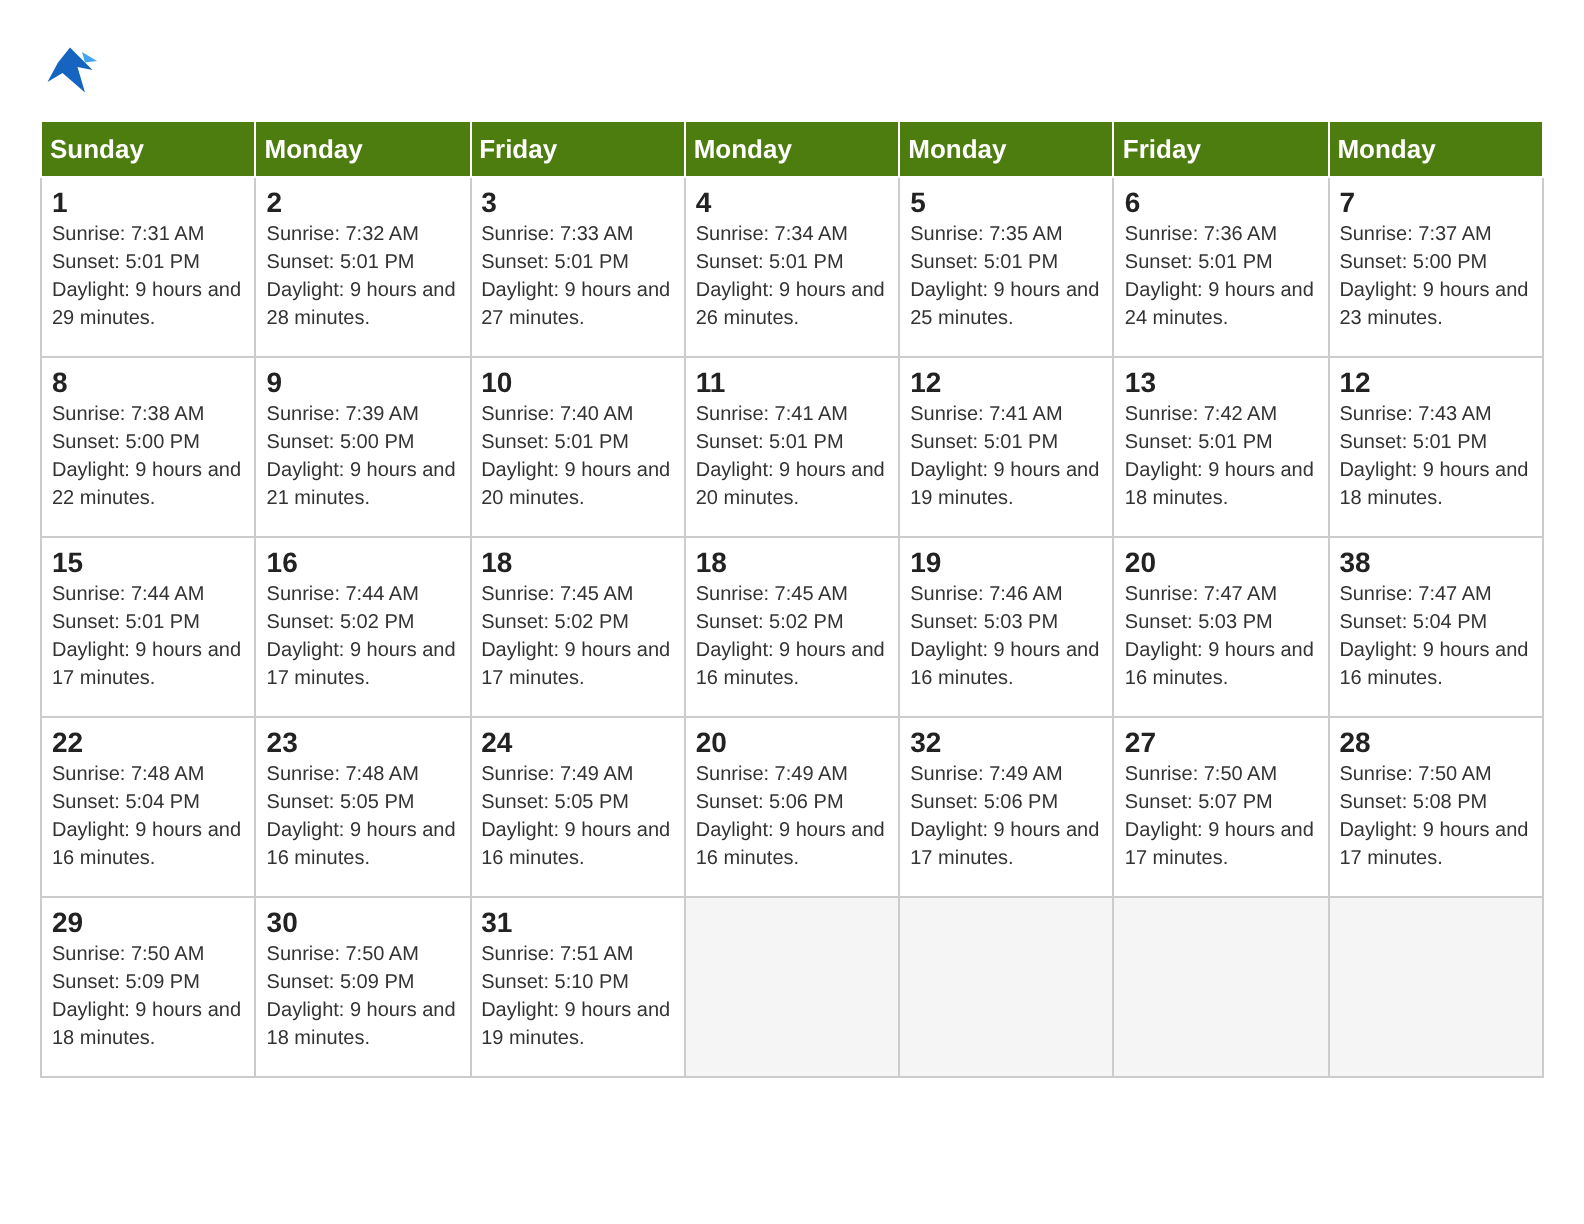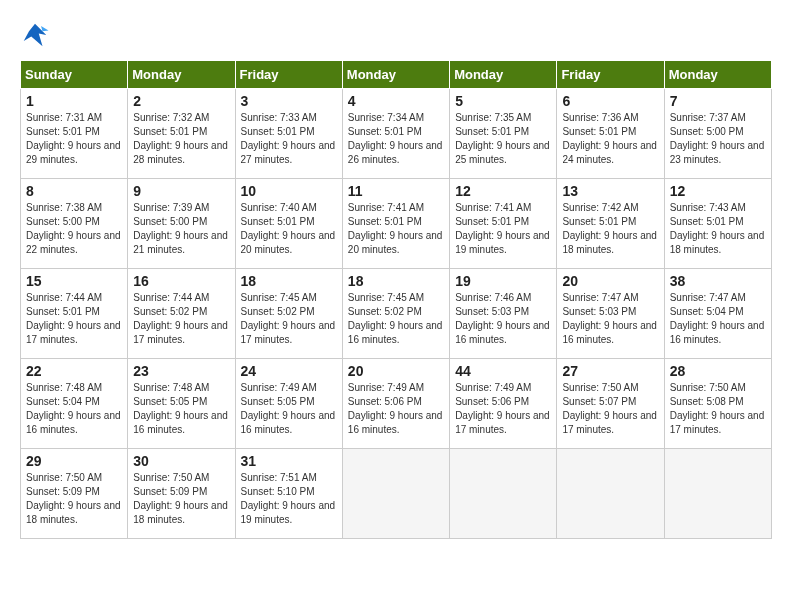--- a/index.html
+++ b/index.html
@@ -221,21 +221,21 @@
         </td>
         <td>
           <span class="day-num">24</span>
           <div class="day-info">Sunrise: 7:49 AM<br>Sunset: 5:05 PM<br>Daylight: 9 hours and 16 minutes.</div>
         </td>
         <td>
           <span class="day-num">20</span>
           <div class="day-info">Sunrise: 7:49 AM<br>Sunset: 5:06 PM<br>Daylight: 9 hours and 16 minutes.</div>
         </td>
         <td>
-          <span class="day-num">44</span>
+          <span class="day-num">32</span>
           <div class="day-info">Sunrise: 7:49 AM<br>Sunset: 5:06 PM<br>Daylight: 9 hours and 17 minutes.</div>
         </td>
         <td>
           <span class="day-num">27</span>
           <div class="day-info">Sunrise: 7:50 AM<br>Sunset: 5:07 PM<br>Daylight: 9 hours and 17 minutes.</div>
         </td>
         <td>
           <span class="day-num">28</span>
           <div class="day-info">Sunrise: 7:50 AM<br>Sunset: 5:08 PM<br>Daylight: 9 hours and 17 minutes.</div>
         </td>

